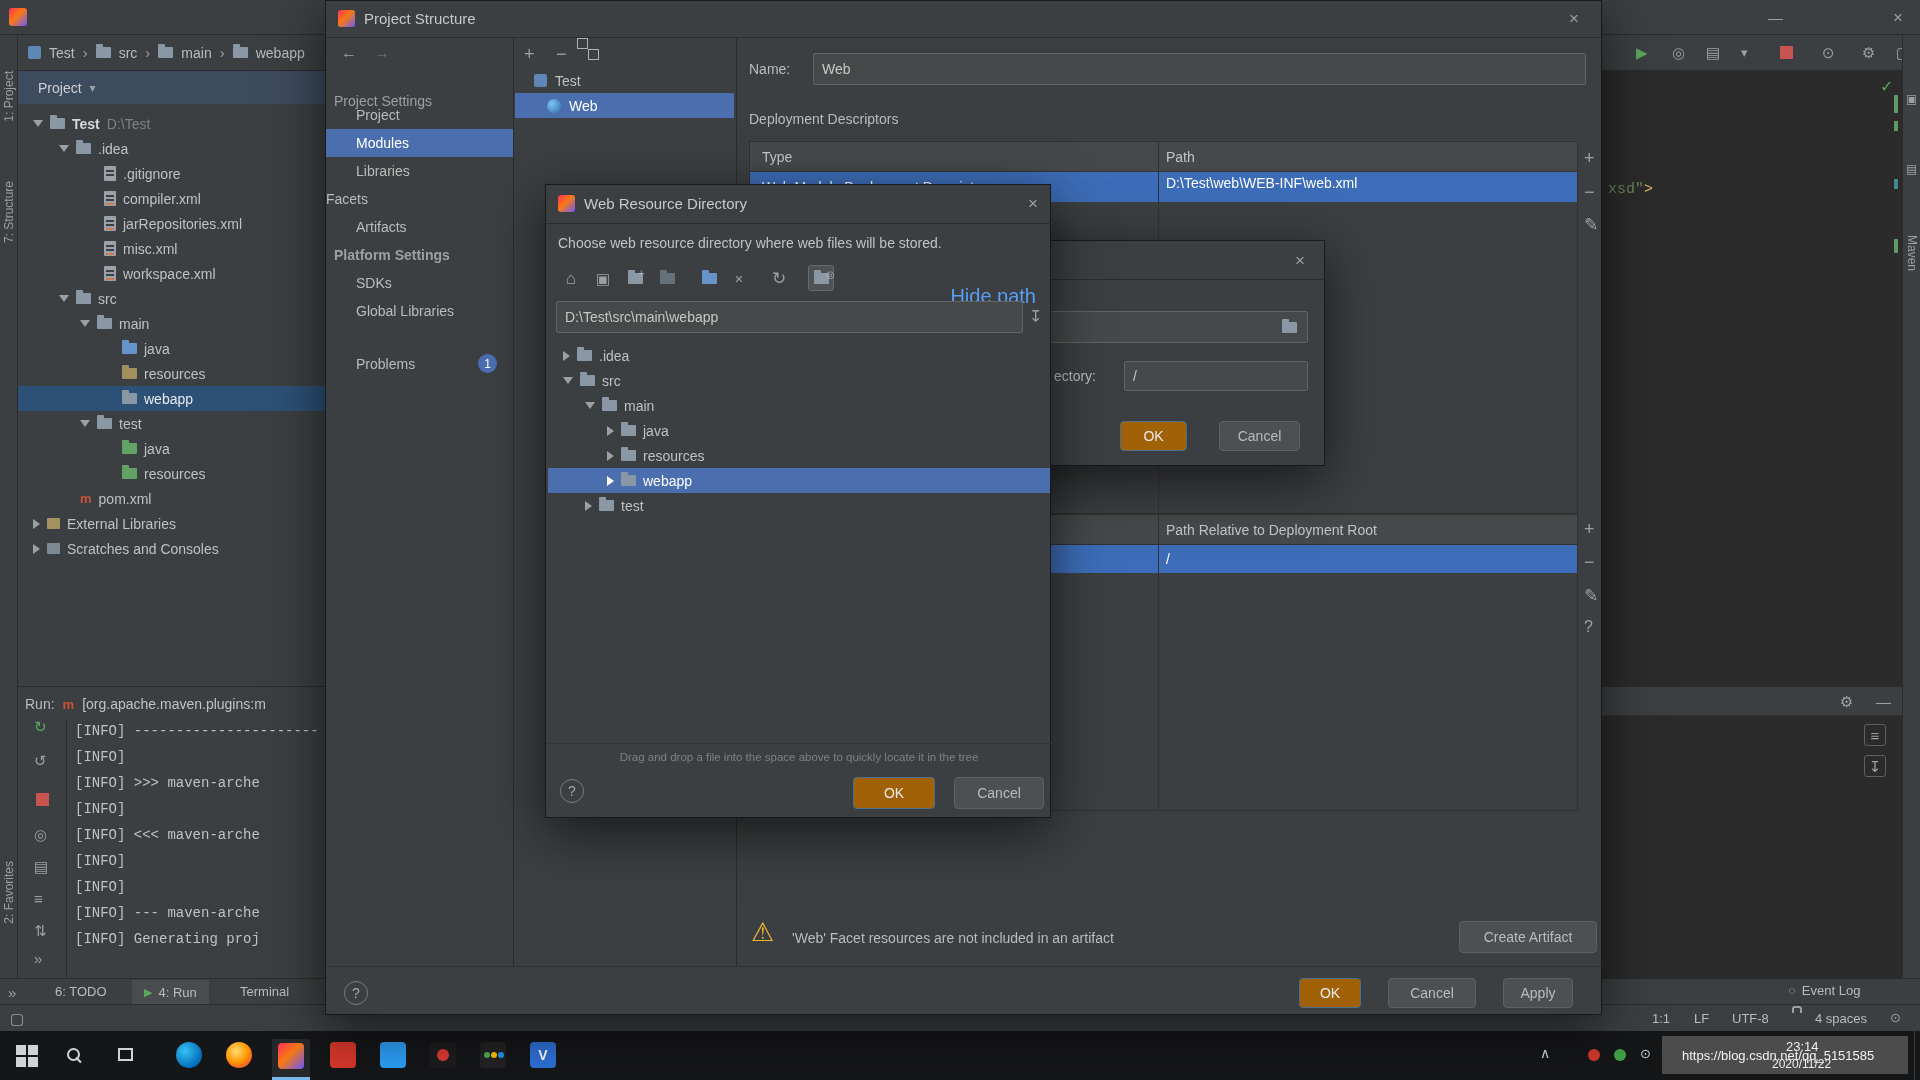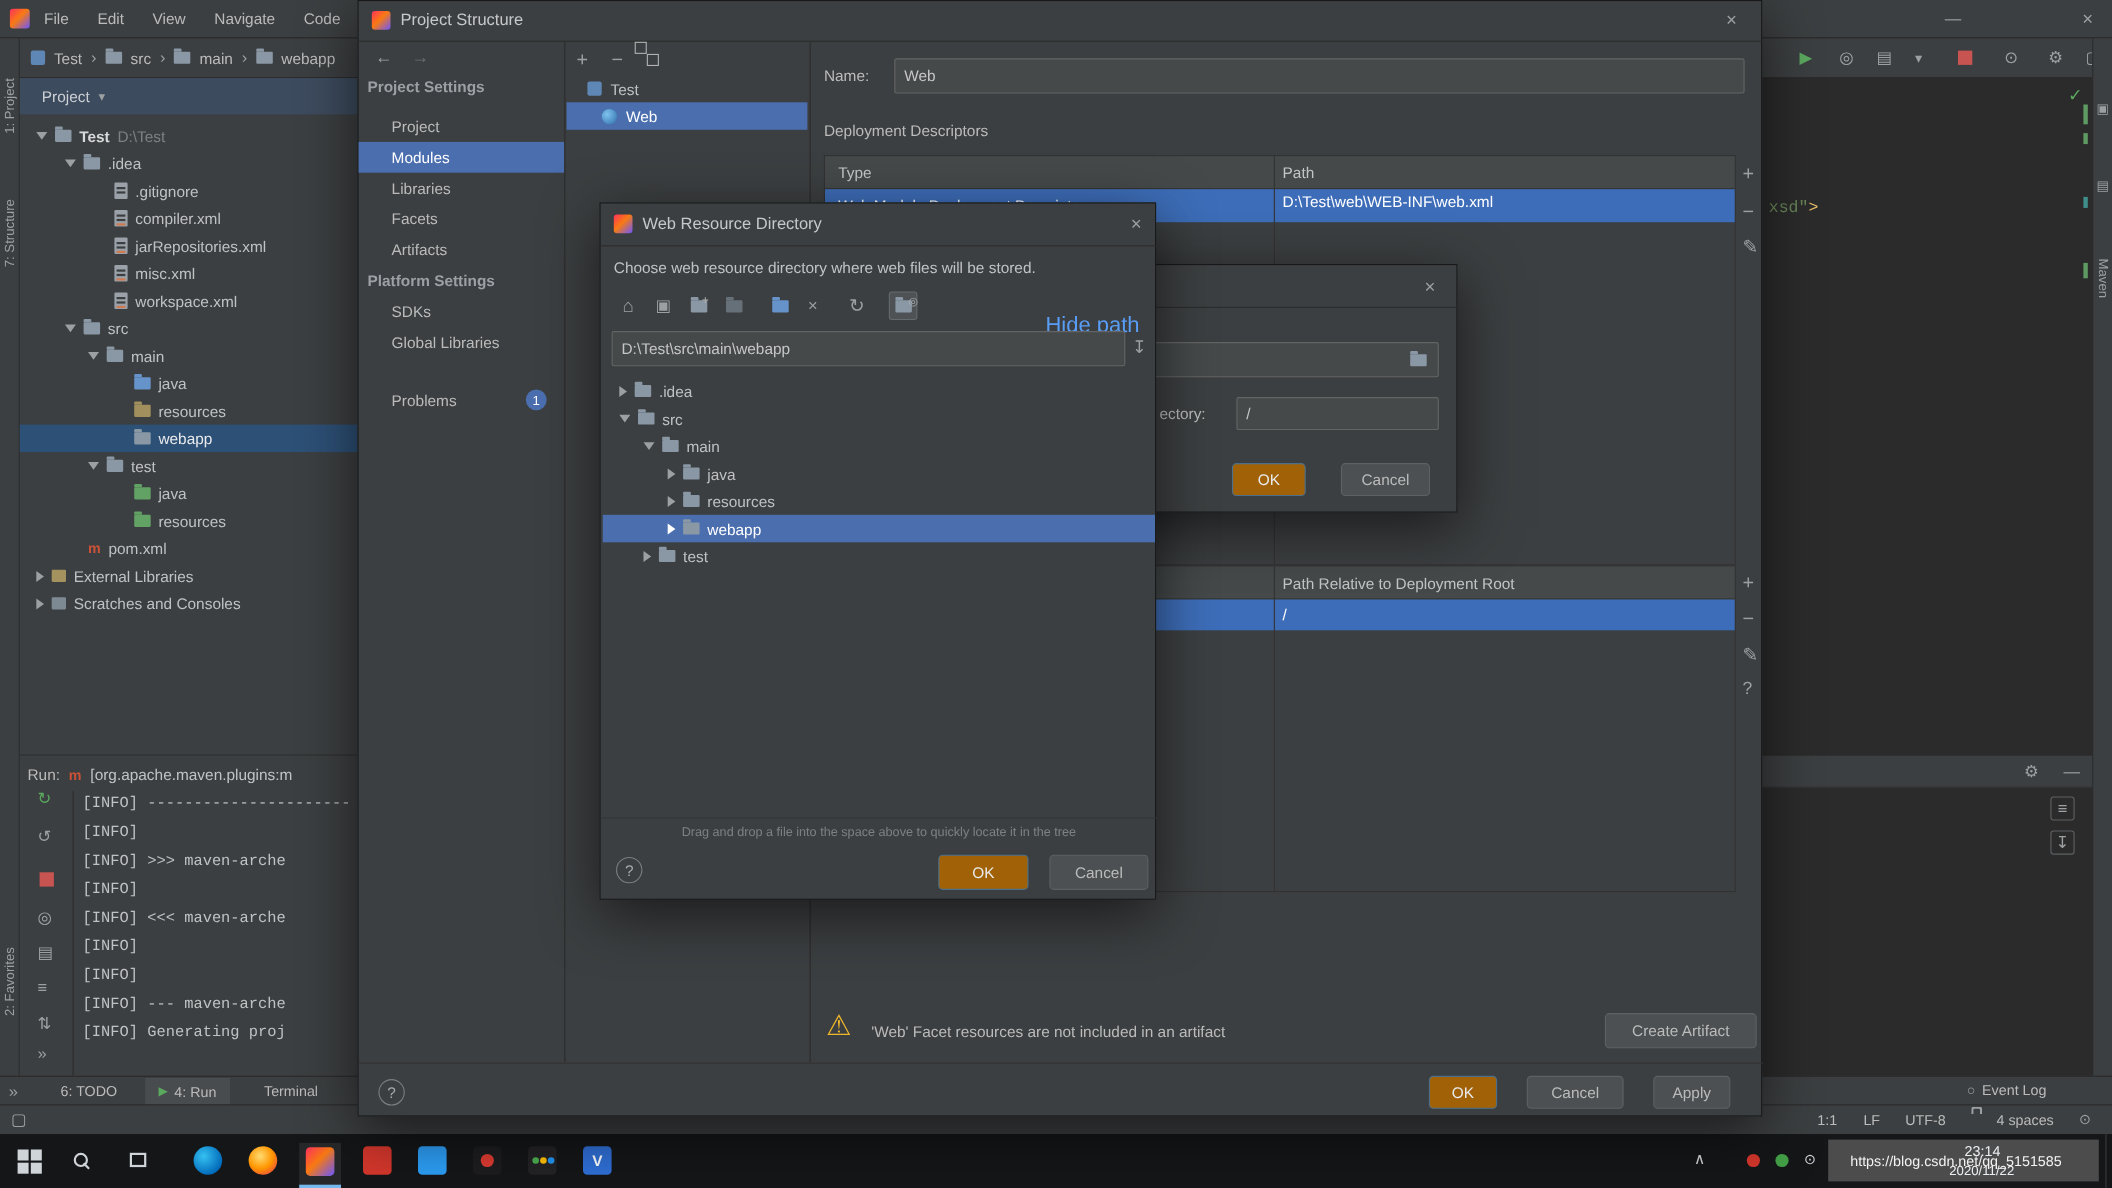--- a/index.html
+++ b/index.html
@@ -69,27 +69,20 @@
   .lib-ic{width:13px;height:11px;background:#a5935f;border-radius:1px;flex:none}
   .scr-ic{width:13px;height:11px;background:#7d8a93;border-radius:1px;flex:none}
 </style>
 </head>
 <body>
 
 <div id="s">
 
   <div class="r bar" style="left:0;top:0;width:1920px;height:34px">
     <span class="r idea-logo" style="left:9px;top:8px"></span>
-    <div class="r fx" style="left:40px;top:0;height:34px;gap:26px">
-      <span class="mi">File</span>
-      <span class="mi">Edit</span>
-      <span class="mi">View</span>
-      <span class="mi">Navigate</span>
-      <span class="mi">Code</span>
-    </div>
     <span class="r ic" style="left:1768px;top:10px">—</span>
     <span class="r closex" style="left:1893px;top:8px">×</span>
   </div>
   <div class="hline" style="left:0;top:34px;width:1920px"></div>
 
   <div class="r bar" style="left:0;top:35px;width:1920px;height:35px">
     <div class="r fx" style="left:28px;top:0;height:35px;gap:8px">
       <span class="mod-ic"></span>
       <span class="crumb">Test</span>
       <span class="ic">›</span>
@@ -336,31 +329,31 @@
   <div class="dlg" style="left:325px;top:0;width:1277px;height:1015px;z-index:10">
     
     <span class="r idea-logo" style="left:12px;top:9px;width:17px;height:17px"></span>
     <span class="r dtitle" style="left:38px;top:9px">Project Structure</span>
     <span class="r closex" style="left:1243px;top:8px">×</span>
     <div class="hline" style="left:0;top:36px;width:1277px"></div>
 
     
     <span class="r ic" style="left:15px;top:44px;font-size:16px">←</span>
     <span class="r ic" style="left:48px;top:44px;font-size:16px;color:#6b6e70">→</span>
-    <span class="r" style="left:8px;top:70px;color:#9ba0a4;font-weight:bold">Project Settings</span>
+    <span class="r" style="left:8px;top:92px;color:#9ba0a4;font-weight:normal">Project Settings</span>
     <div class="r fx" style="left:0;top:100px;width:187px;height:28px;padding-left:30px">
         <span>Project</span>
       </div>
     <div class="r fx sel-blue" style="left:0;top:128px;width:187px;height:28px;padding-left:30px">
         <span>Modules</span>
       </div>
     <div class="r fx" style="left:0;top:156px;width:187px;height:28px;padding-left:30px">
         <span>Libraries</span>
       </div>
-    <div class="r fx" style="left:0;top:184px;width:187px;height:28px;padding-left:30px">
+    <div class="r fx" style="left:0;top:184px;width:187px;height:28px;">
         <span>Facets</span>
       </div>
     <div class="r fx" style="left:0;top:212px;width:187px;height:28px;padding-left:30px">
         <span>Artifacts</span>
       </div>
     <span class="r" style="left:8px;top:246px;color:#9ba0a4;font-weight:bold">Platform Settings</span>
     <div class="r fx" style="left:0;top:268px;width:187px;height:28px;padding-left:30px">
         <span>SDKs</span>
       </div>
     <div class="r fx" style="left:0;top:296px;width:187px;height:28px;padding-left:30px">

